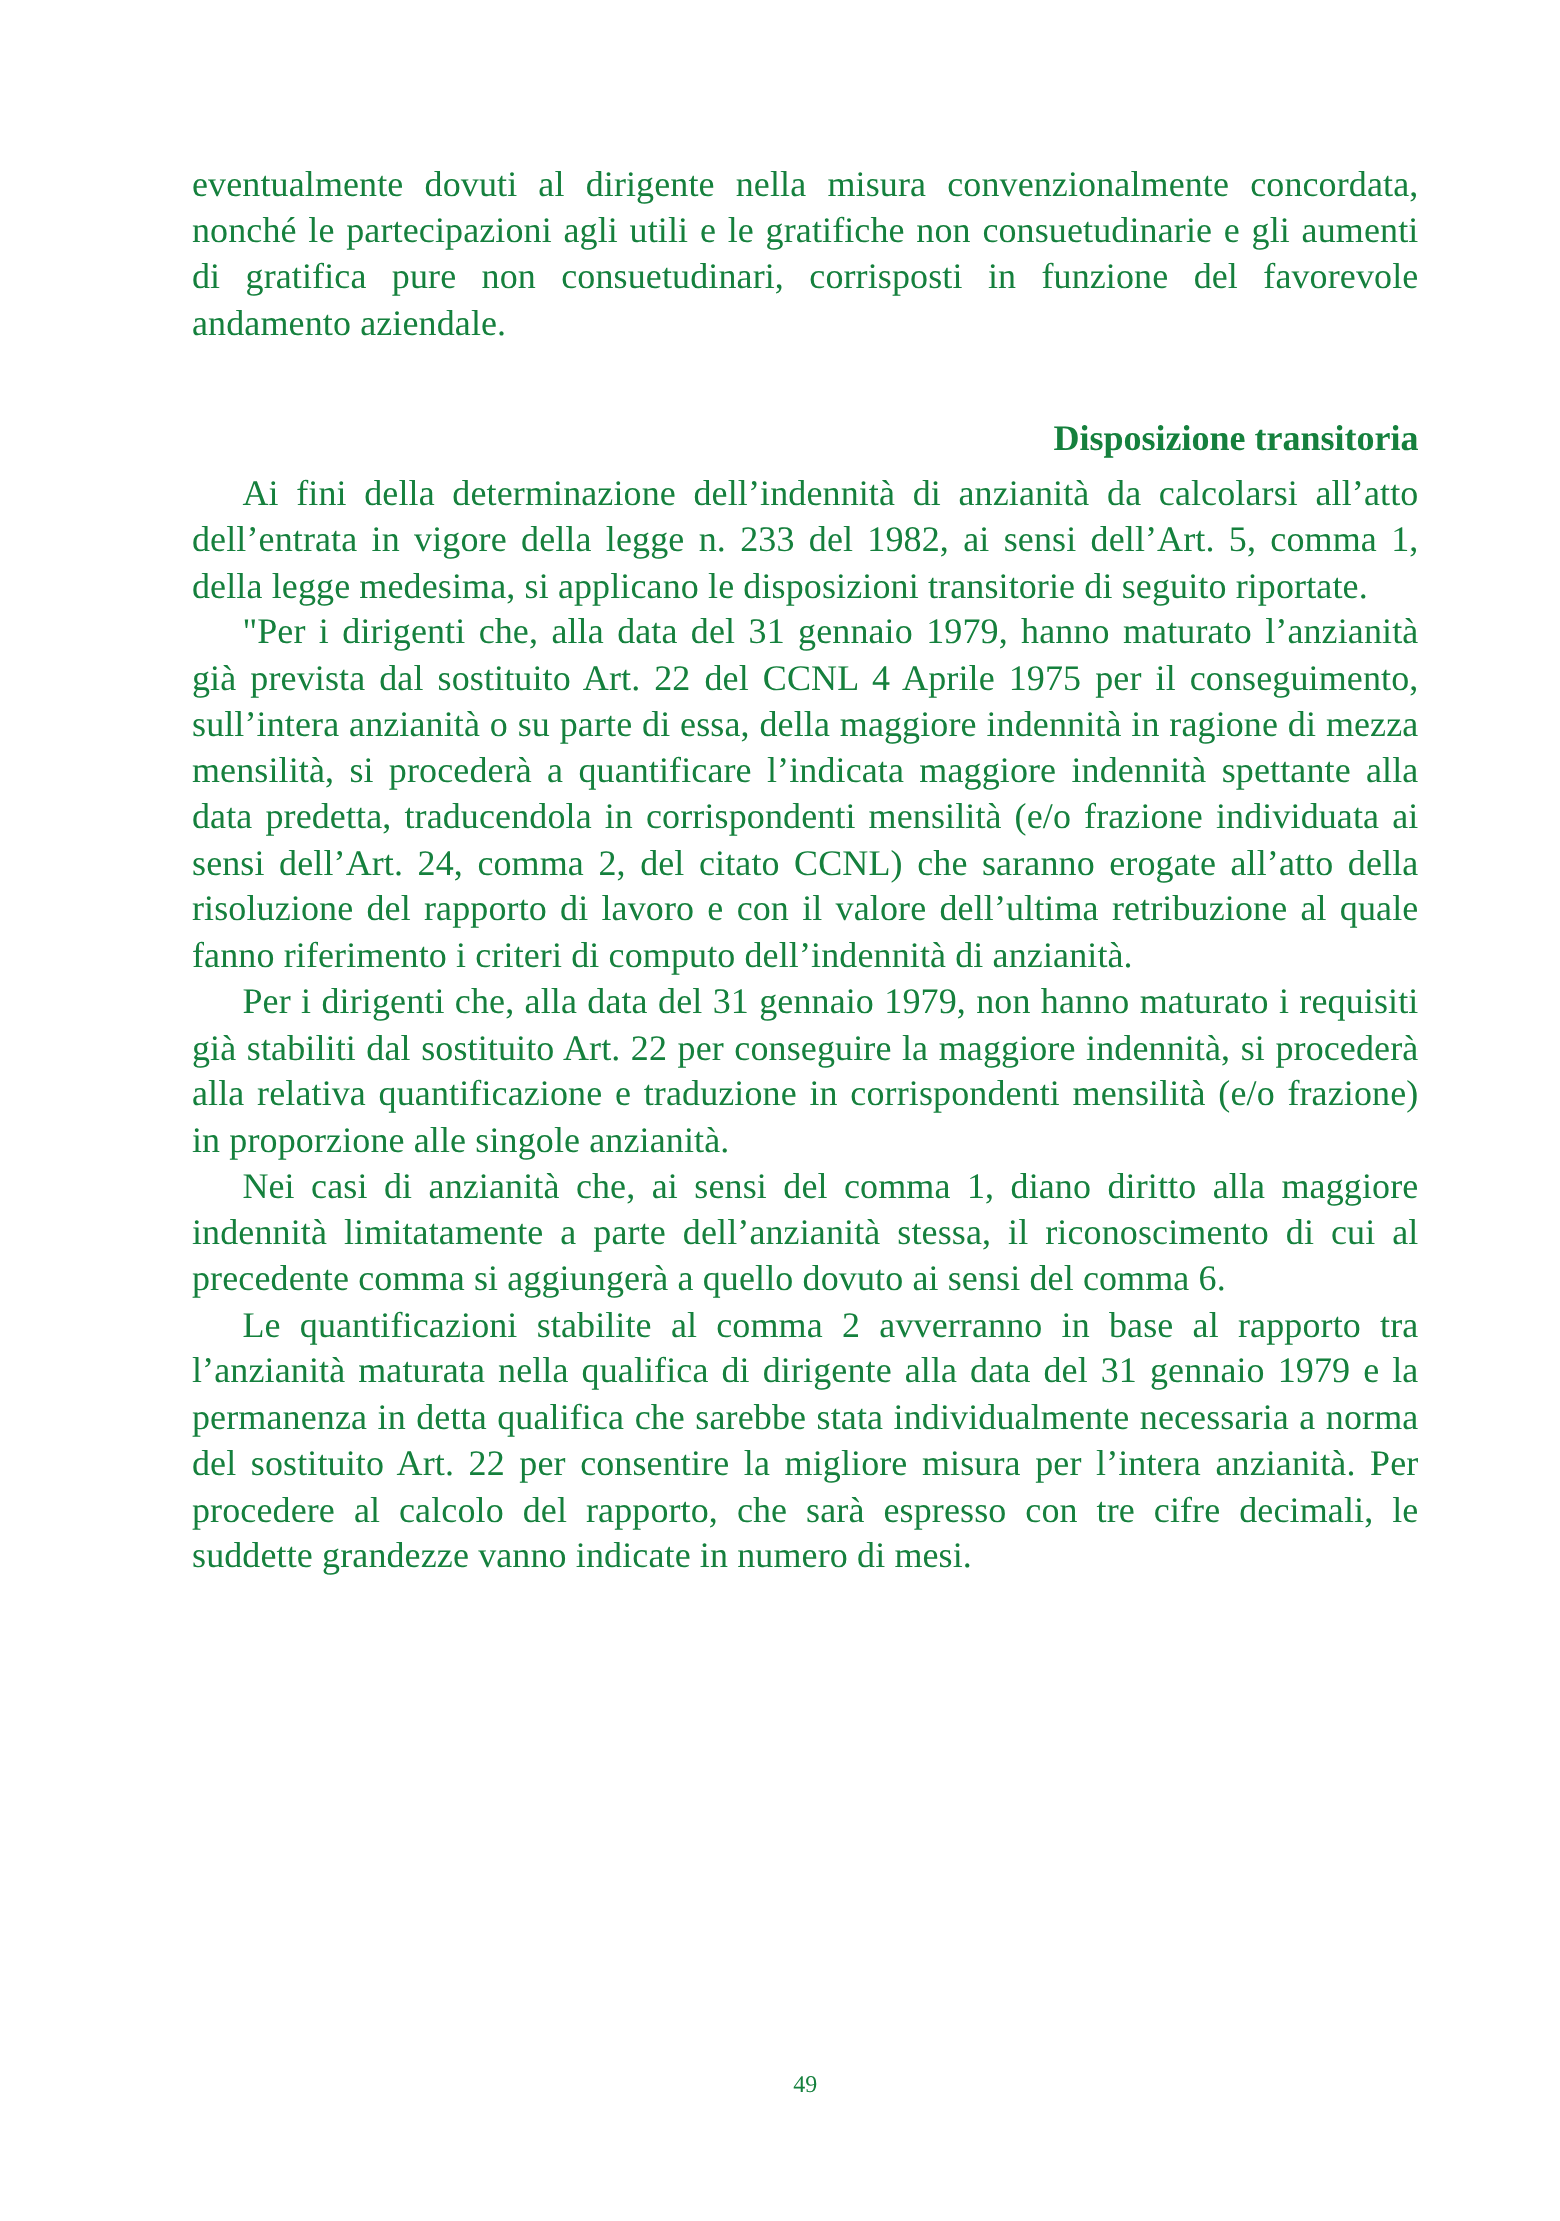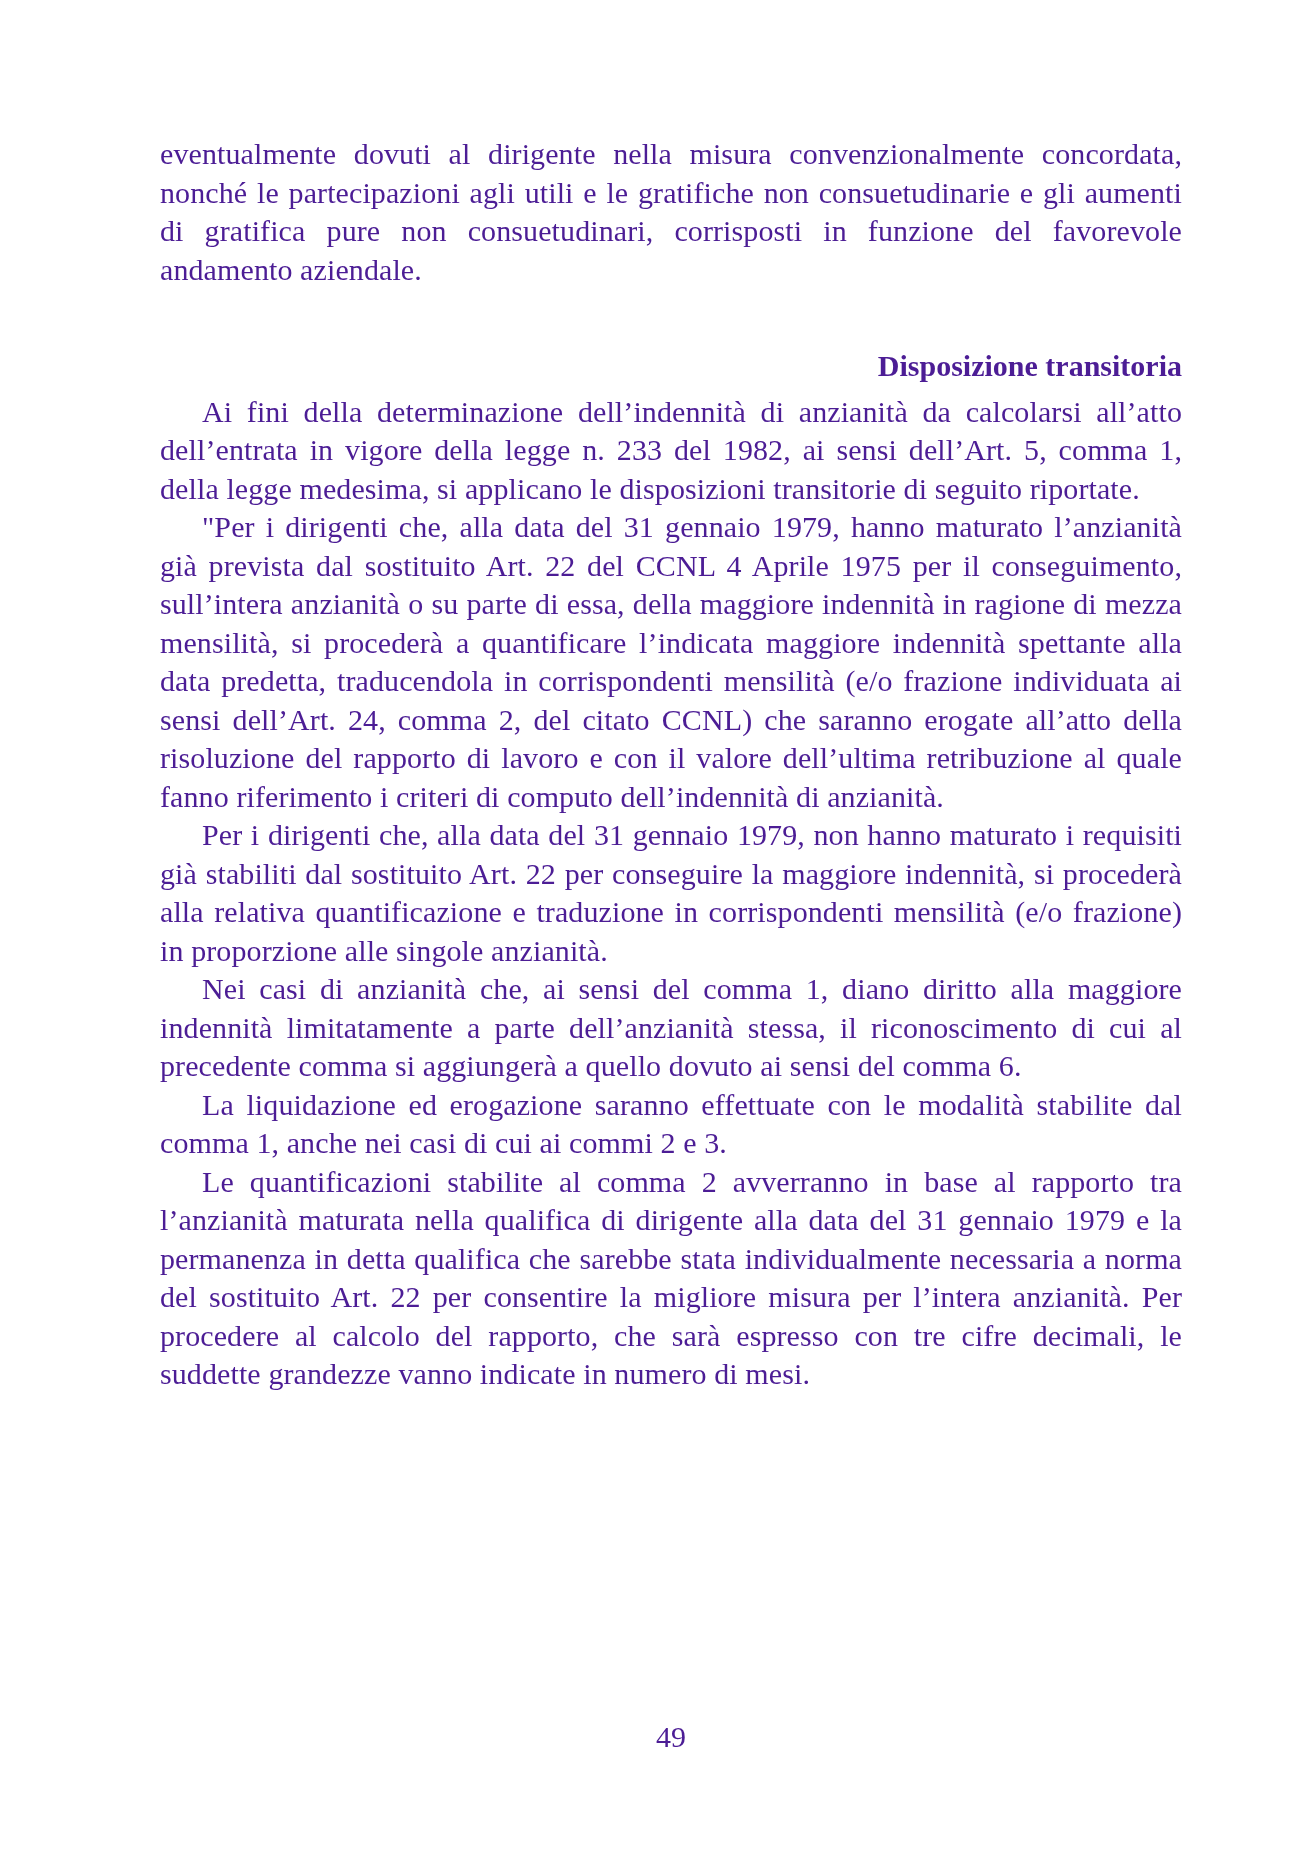--- a/index.html
+++ b/index.html
@@ -6,21 +6,21 @@
     margin: 0;
     padding: 0;
     background: #e8e8e8;
   }
   .page {
     position: relative;
     width: 1300px;
     height: 1851px;
     background: #ffffff;
     font-family: "Liberation Serif", "DejaVu Serif", serif;
-    color: #4c1d95;
+    color: #15803d;
     overflow: hidden;
     margin: 0 auto;
   }
   .text-block {
     position: absolute;
     left: 160px;
     top: 135px;
     width: 1022px;
   }
   .body-par {
@@ -39,41 +39,40 @@
     line-height: 38.5px;
     font-weight: bold;
     text-align: right;
   }
   .page-number {
     position: absolute;
     left: 160px;
     top: 1718px;
     width: 1022px;
     text-align: center;
-    font-size: 30px;
+    font-size: 20px;
     line-height: 38.5px;
   }
 </style>
 </head>
 <body>
 
 <div class="page">
   <div class="text-block">
     <p class="body-par">eventualmente dovuti al dirigente nella misura convenzionalmente concordata, nonché le partecipazioni agli utili e le gratifiche non consuetudinarie e gli aumenti di gratifica pure non consuetudinari, corrisposti in funzione del favorevole andamento aziendale.</p>
 
     <h2 class="heading">Disposizione transitoria</h2>
 
     <p class="body-par indent">Ai fini della determinazione dell’indennità di anzianità da calcolarsi all’atto dell’entrata in vigore della legge n. 233 del 1982, ai sensi dell’Art. 5, comma 1, della legge medesima, si applicano le disposizioni transitorie di seguito riportate.</p>
 
     <p class="body-par indent">"Per i dirigenti che, alla data del 31 gennaio 1979, hanno maturato l’anzianità già prevista dal sostituito Art. 22 del CCNL 4 Aprile 1975 per il conseguimento, sull’intera anzianità o su parte di essa, della maggiore indennità in ragione di mezza mensilità, si procederà a quantificare l’indicata maggiore indennità spettante alla data predetta, traducendola in corrispondenti mensilità (e/o frazione individuata ai sensi dell’Art. 24, comma 2, del citato CCNL) che saranno erogate all’atto della risoluzione del rapporto di lavoro e con il valore dell’ultima retribuzione al quale fanno riferimento i criteri di computo dell’indennità di anzianità.</p>
 
     <p class="body-par indent">Per i dirigenti che, alla data del 31 gennaio 1979, non hanno maturato i requisiti già stabiliti dal sostituito Art. 22 per conseguire la maggiore indennità, si procederà alla relativa quantificazione e traduzione in corrispondenti mensilità (e/o frazione) in proporzione alle singole anzianità.</p>
 
     <p class="body-par indent">Nei casi di anzianità che, ai sensi del comma 1, diano diritto alla maggiore indennità limitatamente a parte dell’anzianità stessa, il riconoscimento di cui al precedente comma si aggiungerà a quello dovuto ai sensi del comma 6.</p>
 
-    <p class="body-par indent">La liquidazione ed erogazione saranno effettuate con le modalità stabilite dal comma 1, anche nei casi di cui ai commi 2 e 3.</p>
 
     <p class="body-par indent">Le quantificazioni stabilite al comma 2 avverranno in base al rapporto tra l’anzianità maturata nella qualifica di dirigente alla data del 31 gennaio 1979 e la permanenza in detta qualifica che sarebbe stata individualmente necessaria a norma del sostituito Art. 22 per consentire la migliore misura per l’intera anzianità. Per procedere al calcolo del rapporto, che sarà espresso con tre cifre decimali, le suddette grandezze vanno indicate in numero di mesi.</p>
 
   </div>
 
   <div class="page-number">49</div>
 </div>
 
 </body></html>

